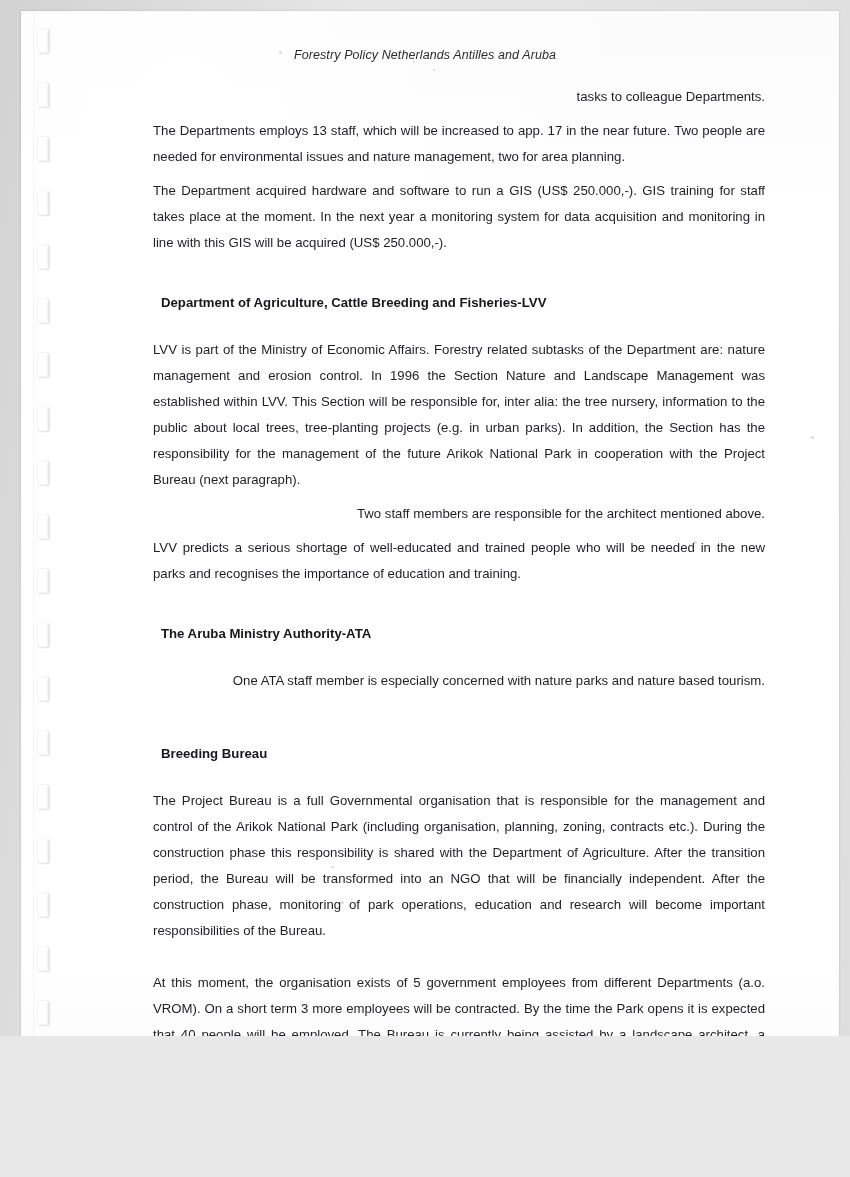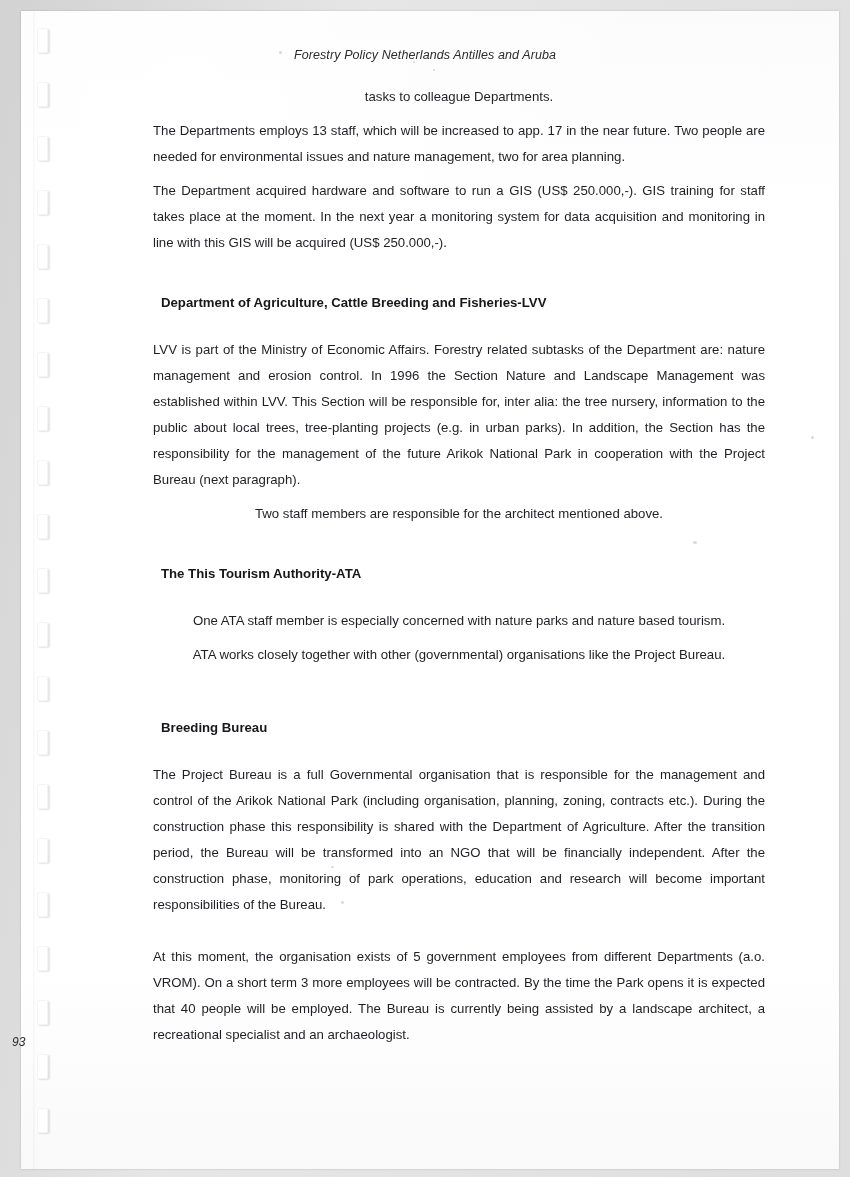--- a/index.html
+++ b/index.html
@@ -8,21 +8,21 @@
     padding: 0;
     background: #e8e8e8;
   }
   body {
     font-family: "Liberation Sans", sans-serif;
   }
 
   .scan-page {
     position: relative;
     width: 850px;
-    height: 1177px;
+    height: 1036px;
     overflow: hidden;
     background: #ffffff;
   }
 
   
   .scan-backdrop {
     position: absolute;
     inset: 0;
     background: linear-gradient(100deg, #d2d2d2 0%, #e6e6e6 35%, #dedede 100%);
   }
@@ -103,21 +103,21 @@
 
   .para {
     margin: 0;
     font-size: 13.2px;
     line-height: 26px;
     color: #1f1f24;
     text-align: justify;
     text-justify: inter-word;
   }
   .para.ragged {
-    text-align: center;
+    text-align: right;
   }
   .para + .para {
     margin-top: 8px;
   }
 
   .heading {
     margin: 8px;
     font-size: 13.2px;
     line-height: 26px;
     font-weight: bold;
@@ -205,31 +205,31 @@
     <div class="gap-block"></div>
 
     <h2 class="heading">Department of Agriculture, Cattle Breeding and Fisheries-LVV</h2>
 
     <div class="gap-half"></div>
 
     <p class="para">LVV is part of the Ministry of Economic Affairs. Forestry related subtasks of the Department are: nature management and erosion control. In 1996 the Section Nature and Landscape Management was established within LVV. This Section will be responsible for, inter alia: the tree nursery, information to the public about local trees, tree-planting projects (e.g. in urban parks). In addition, the Section has the responsibility for the management of the future Arikok National Park in cooperation with the Project Bureau (next paragraph).</p>
 
     <p class="para ragged">Two staff members are responsible for the architect mentioned above.</p>
 
-
-    <div class="gap-block"></div>
-
-    <h2 class="heading">The This Tourism Authority-ATA</h2>
+    <p class="para">LVV predicts a serious shortage of well-educated and trained people who will be needed in the new parks and recognises the importance of education and training.</p>
+
+    <div class="gap-block"></div>
+
+    <h2 class="heading">The Aruba Ministry Authority-ATA</h2>
 
     <div class="gap-half"></div>
 
 
     <p class="para ragged">One ATA staff member is especially concerned with nature parks and nature based tourism.</p>
 
-    <p class="para ragged">ATA works closely together with other (governmental) organisations like the Project Bureau.</p>
 
     <div class="gap-block"></div>
     <div class="gap-half"></div>
 
     <h2 class="heading">Breeding Bureau</h2>
 
     <div class="gap-half"></div>
 
     <p class="para">The Project Bureau is a full Governmental organisation that is responsible for the management and control of the Arikok National Park (including organisation, planning, zoning, contracts etc.). During the construction phase this responsibility is shared with the Department of Agriculture. After the transition period, the Bureau will be transformed into an NGO that will be financially independent. After the construction phase, monitoring of park operations, education and research will become important responsibilities of the Bureau.</p>
 

